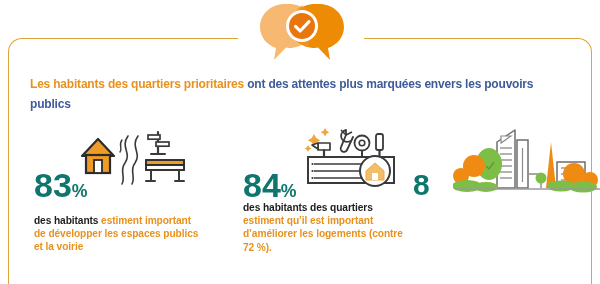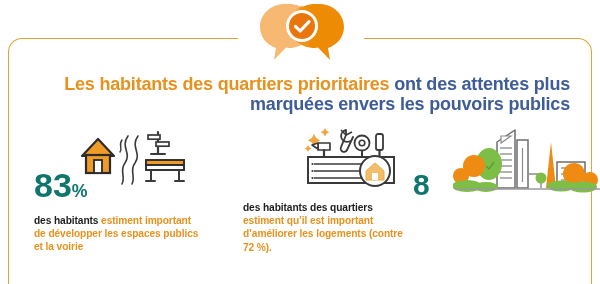--- a/index.html
+++ b/index.html
@@ -46,22 +46,22 @@
     width: 88px;
     height: 62px;
   }
 
   
   .title {
     position: absolute;
     left: 30px;
     top: 74px;
     width: 540px;
-    text-align: right;
-    font-size: 18px;
+    text-align: left;
+    font-size: 12px;
     font-weight: 700;
     line-height: 20px;
     letter-spacing: -0.2px;
   }
   .t-orange { color: #E8921E; }
   .t-blue   { color: #3E5C9A; }
 
   
   .stats {
     position: absolute;
@@ -207,20 +207,23 @@
         <line x1="14" y1="45" x2="88" y2="45" stroke="#3A3A3A" stroke-width="1.5"></line>
         <line x1="14" y1="52" x2="88" y2="52" stroke="#3A3A3A" stroke-width="1.5"></line>
         <circle cx="12.5" cy="38" r="1.1" fill="#3A3A3A"></circle>
         <circle cx="12.5" cy="45" r="1.1" fill="#3A3A3A"></circle>
         <circle cx="12.5" cy="52" r="1.1" fill="#3A3A3A"></circle>
 
         <circle cx="75" cy="45" r="15" fill="#ffffff" stroke="#3A3A3A" stroke-width="2"></circle>
         <path d="M66 45 L75 37 L84 45 L84 54 L66 54 Z" fill="#F3BE6C" stroke="#EFA73B" stroke-width="1"></path>
         <rect x="72" y="47" width="6" height="7" fill="#ffffff"></rect>
       </svg>
+    </div>
+    <div class="stat-number">
+      <span>84</span><span class="pct">%</span>
     </div>
     <div class="stat-text">
       <span class="s-dark">des habitants des quartiers </span><span class="s-orange">estiment qu’il est important d’améliorer les logements (contre 72 %).</span>
     </div>
   </div>
 
   <div class="stat stat-3">
     <div class="stat-icon">
       <svg viewBox="0 0 150 70" width="150" height="70">
 

